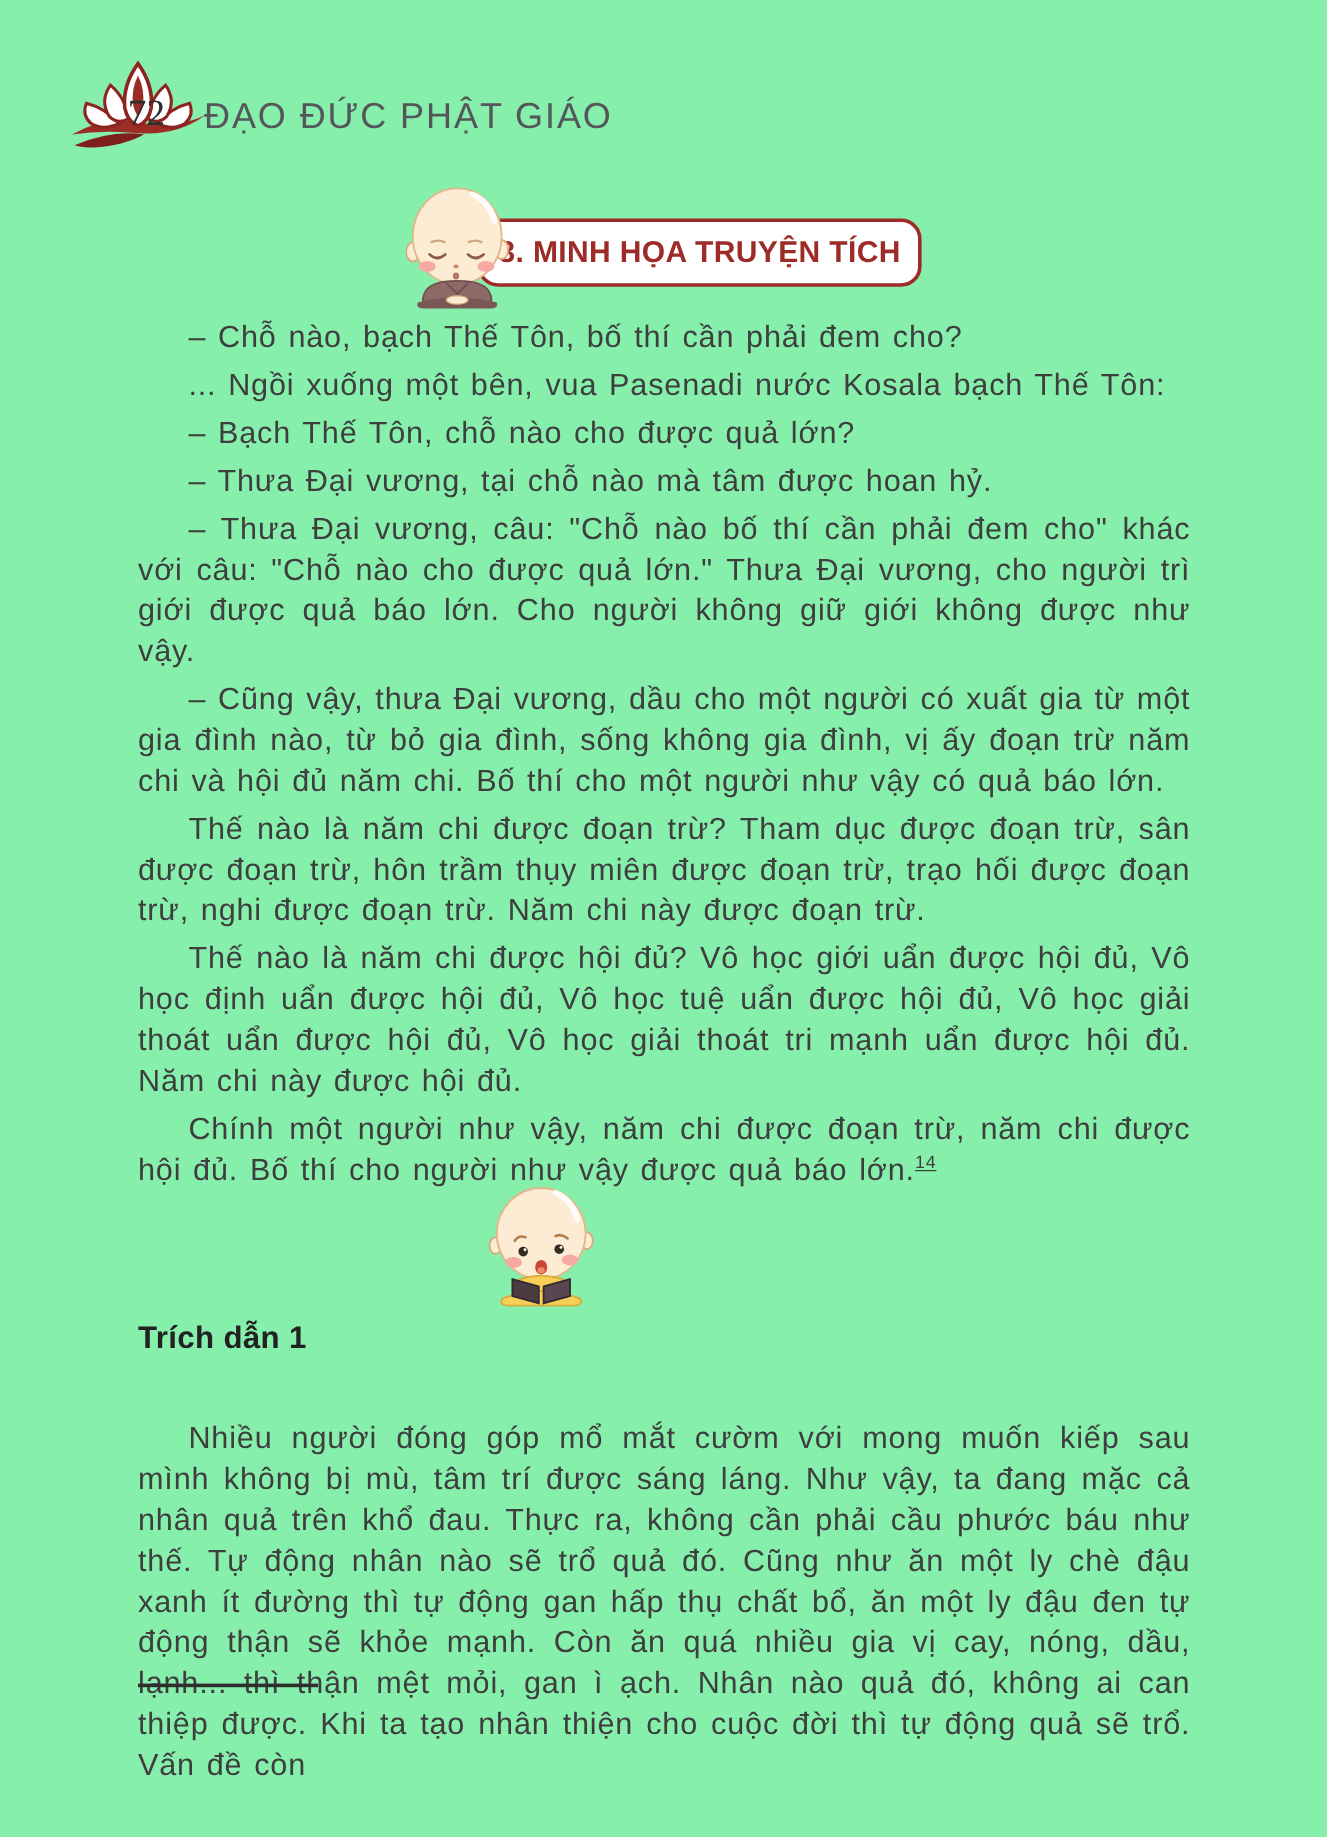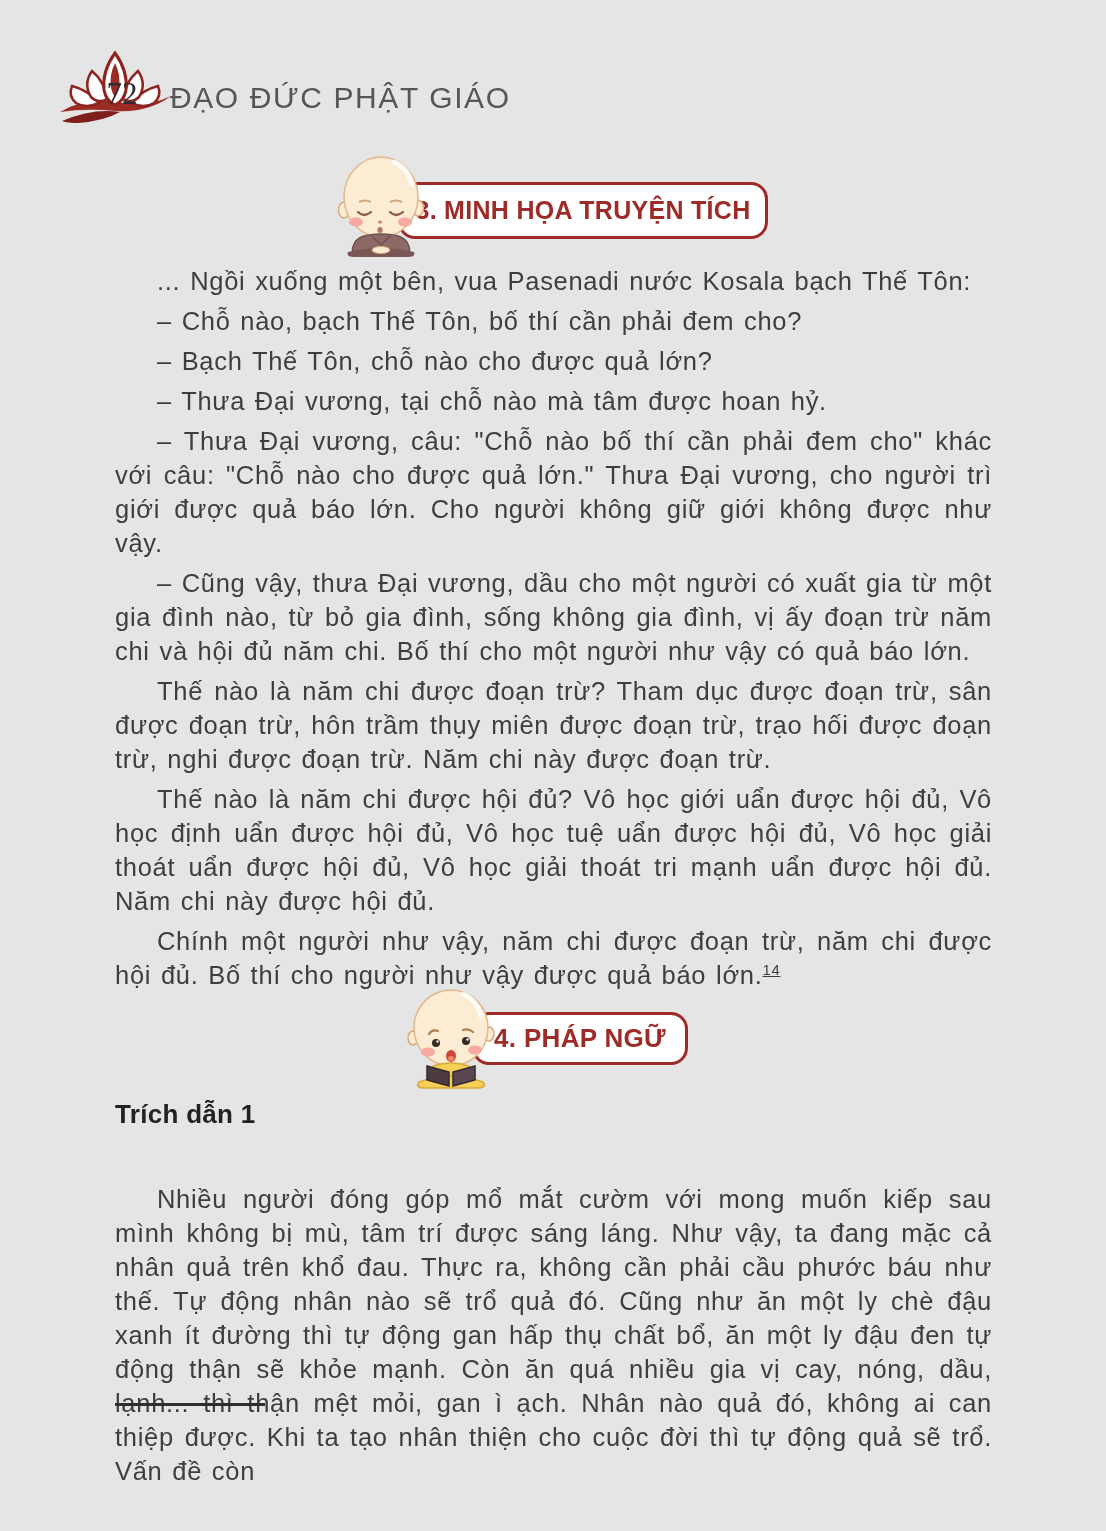--- a/index.html
+++ b/index.html
@@ -1,18 +1,18 @@
 <!DOCTYPE html>
 <html><head>
 <meta charset="utf-8">
 <style>
   * { margin:0; padding:0; box-sizing:border-box; }
   html, body { background:#ffffff; }
   .page {
-    position:relative; width:1106px; height:1531px; background:#e5e5e5;
+    position:relative; width:1106px; height:1531px; background:#86efac;
     font-family:"Liberation Sans","DejaVu Sans",sans-serif; color:#3e3e3e; overflow:hidden;
   }
 
   
   .page-header { position:absolute; left:58px; top:48px; width:600px; height:95px; }
   .lotus { position:absolute; left:0; top:2px; }
   .page-num {
     position:absolute; left:42px; top:28px; width:44px; text-align:center;
     font-family:"Liberation Serif","DejaVu Serif",serif; font-size:31px; color:#2d2d2d;
   }
@@ -96,35 +96,32 @@
       <ellipse cx="42" cy="70" rx="2.2" ry="1.6" fill="#c98a66"></ellipse>
       <ellipse cx="42" cy="78" rx="2.6" ry="3" fill="#b5766a"></ellipse>
       <path d="M16 92 Q20 82 43 82 Q66 82 70 92 Q74 100 68 103 L18 103 Q12 100 16 92 Z" fill="#8d6a68" stroke="#6f4f4e" stroke-width="1.5"></path>
       <path d="M10 100 Q43 92 76 100 Q78 105 70 105 L16 105 Q8 105 10 100 Z" fill="#7a5755"></path>
       <path d="M34 84 L43 93 L52 84" fill="none" stroke="#6f4f4e" stroke-width="1.5"></path>
       <ellipse cx="43" cy="98" rx="9" ry="3.5" fill="#fcecd4" stroke="#dba87c" stroke-width="1"></ellipse>
     </svg>
   </div>
 
   <div class="body-block s3-body">
+    <p>– Chỗ nào, bạch Thế Tôn, bố thí cần phải đem cho?</p>
     <p>... Ngồi xuống một bên, vua Pasenadi nước Kosala bạch Thế Tôn:</p>
-    <p>– Chỗ nào, bạch Thế Tôn, bố thí cần phải đem cho?</p>
     <p>– Bạch Thế Tôn, chỗ nào cho được quả lớn?</p>
     <p>– Thưa Đại vương, tại chỗ nào mà tâm được hoan hỷ.</p>
     <p>– Thưa Đại vương, câu: "Chỗ nào bố thí cần phải đem cho" khác với câu: "Chỗ nào cho được quả lớn." Thưa Đại vương, cho người trì giới được quả báo lớn. Cho người không giữ giới không được như vậy.</p>
     <p>– Cũng vậy, thưa Đại vương, dầu cho một người có xuất gia từ một gia đình nào, từ bỏ gia đình, sống không gia đình, vị ấy đoạn trừ năm chi và hội đủ năm chi. Bố thí cho một người như vậy có quả báo lớn.</p>
     <p>Thế nào là năm chi được đoạn trừ? Tham dục được đoạn trừ, sân được đoạn trừ, hôn trầm thụy miên được đoạn trừ, trạo hối được đoạn trừ, nghi được đoạn trừ. Năm chi này được đoạn trừ.</p>
     <p>Thế nào là năm chi được hội đủ? Vô học giới uẩn được hội đủ, Vô học định uẩn được hội đủ, Vô học tuệ uẩn được hội đủ, Vô học giải thoát uẩn được hội đủ, Vô học giải thoát tri mạnh uẩn được hội đủ. Năm chi này được hội đủ.</p>
     <p><span>Chính một người như vậy, năm chi được đoạn trừ, năm chi được hội đủ. Bố thí cho người như vậy được quả báo lớn.</span><sup class="fn-ref">14</sup></p>
   </div>
 
   <div class="sec-header sec4">
-    <div class="sec-box">
-      <span class="sec-title">4. PHÁP NGỮ</span>
-    </div>
     <svg class="monk" width="92" height="103" viewBox="0 0 92 103">
       <ellipse cx="10" cy="52" rx="5" ry="7" fill="#fcecd4" stroke="#dba87c" stroke-width="1.5"></ellipse>
       <ellipse cx="86" cy="48" rx="5" ry="7" fill="#fcecd4" stroke="#dba87c" stroke-width="1.5"></ellipse>
       <ellipse cx="48" cy="42" rx="37" ry="38" fill="#fcecd4" stroke="#e3b68c" stroke-width="1.5"></ellipse>
       <path d="M60 8 Q74 14 78 30" fill="none" stroke="#ffffff" stroke-width="5" stroke-linecap="round" opacity="0.85"></path>
       <path d="M26 48 Q29 43 35 45" fill="none" stroke="#b08050" stroke-width="2.2" stroke-linecap="round"></path>
       <path d="M60 44 Q65 42 70 46" fill="none" stroke="#b08050" stroke-width="2.2" stroke-linecap="round"></path>
       <circle cx="33" cy="57" r="4" fill="#352a24"></circle>
       <circle cx="63" cy="55" r="4" fill="#352a24"></circle>
       <circle cx="34.5" cy="55.5" r="1.2" fill="#ffffff"></circle>

